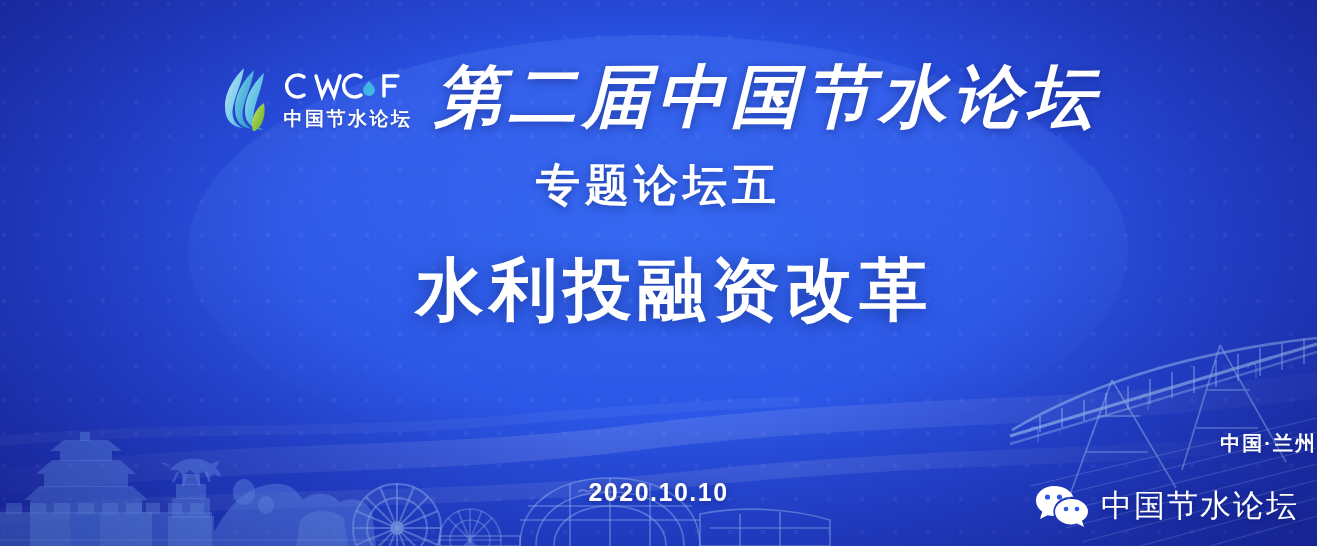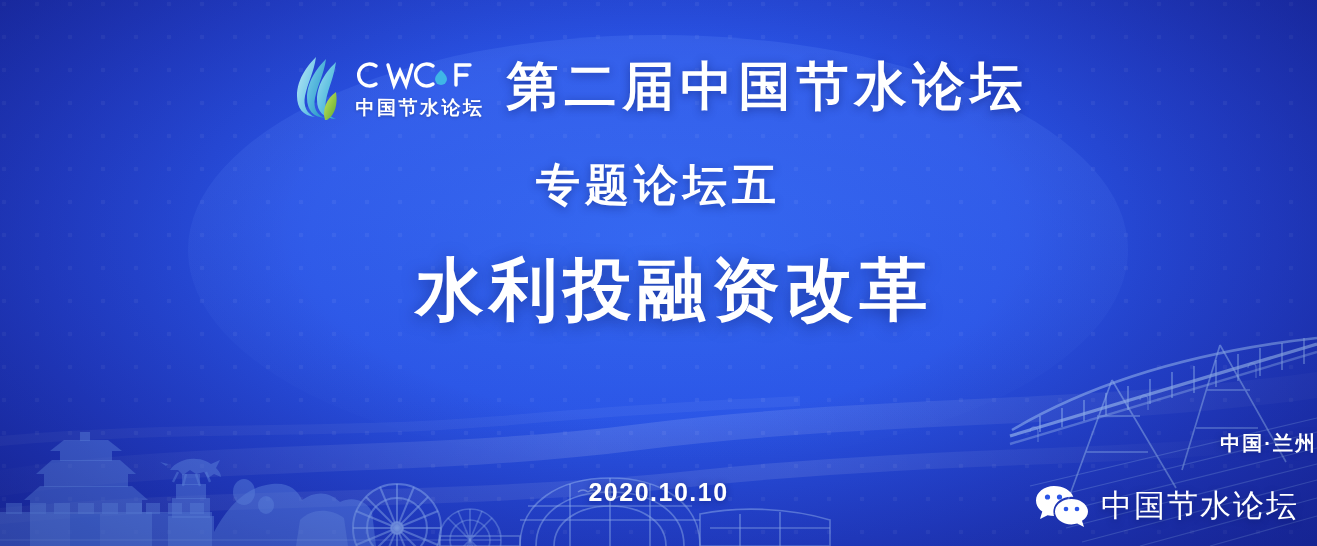--- a/index.html
+++ b/index.html
@@ -39,23 +39,24 @@
   .logo-mark { display:flex; align-items:center; gap:9px; }
   .logo-drop { width:58px; height:66px; flex:none; }
   .logo-words { display:flex; flex-direction:column; align-items:flex-start; line-height:1; }
   .cwcf { display:flex; align-items:flex-end; }
   .cwcf svg { display:block; }
   .logo-cn {
     font-size:19px; letter-spacing:2.5px; color:#ffffff; font-weight:700;
     margin-top:5px; text-shadow:0 1px 3px rgba(0,0,0,.25);
   }
   .event-title {
-    font-size:52px; font-weight:700; color:#fff; letter-spacing:6px;
+    font-size:68px; font-weight:700; color:#fff; letter-spacing:6px;
     text-shadow:0 2px 10px rgba(8,20,90,.45);
     white-space:nowrap;
+    font-style:italic;
   }
 
   .forum-sub {
     position:absolute; left:0; top:156px; width:100%;
     text-align:center; font-size:44px; font-weight:700; color:#fff;
     letter-spacing:5px; text-shadow:0 2px 10px rgba(8,20,90,.45);
   }
 
   .headline {
     position:absolute; left:0; top:245px; width:100%;

